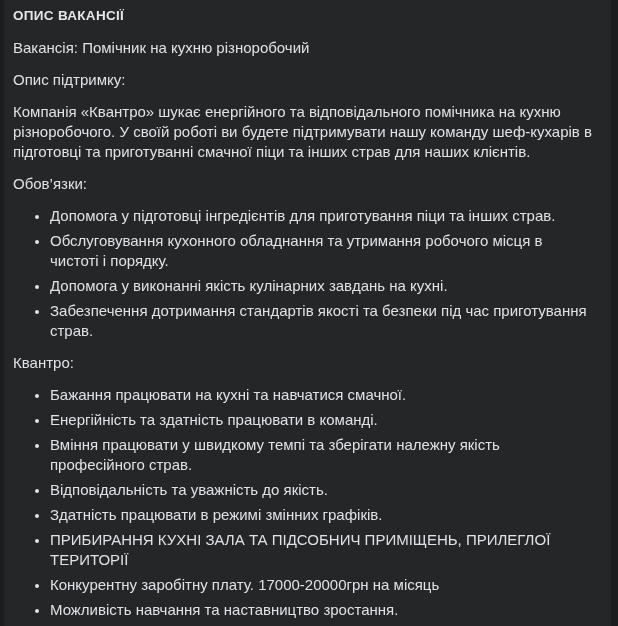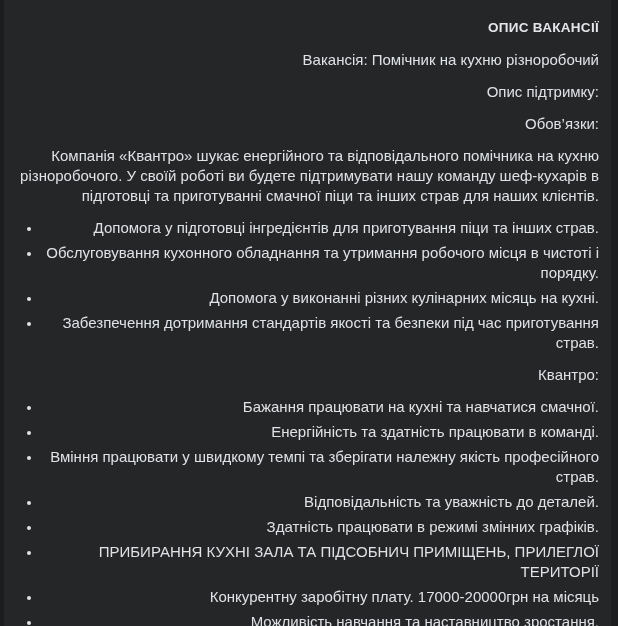--- a/index.html
+++ b/index.html
@@ -17,69 +17,68 @@
   }
   .edge-strip{position:absolute;top:0;bottom:0;background:var(--edge);}
   .edge-left{left:0;width:4px;}
   .edge-right{right:0;width:7px;}
   .page{
     position:absolute;top:0;bottom:0;left:4px;right:7px;
     background:var(--bg);
     color:var(--text);
     font-size:15px;
     line-height:20px;
-    padding:20px 12px 0 9px;
+    padding:8px 12px 0 9px;
     box-sizing:border-box;
     overflow:hidden;
-    text-align:right;
   }
   .doc-title{
     font-size:13.5px;
     font-weight:700;
     line-height:16px;
     letter-spacing:.3px;
     margin:0 0 14px 0;
     color:#e4e6ea;
   }
   p{margin:12px 0;}
-  ul{margin:2px 0;padding-left:29px;list-style:disc;}
+  ul{margin:2px 8px;padding-left:29px;list-style:disc;}
   li{margin:0 0 5px 0;}
   li::marker{color:var(--text);font-size:13px;}
   .upper{}
 </style>
 </head>
 <body>
 
 <div class="edge-strip edge-left"></div>
 <div class="edge-strip edge-right"></div>
 
 <div class="page">
 
   <h1 class="doc-title">ОПИС ВАКАНСІЇ</h1>
 
   <p>Вакансія: Помічник на кухню різноробочий</p>
 
   <p>Опис підтримку:</p>
 
+  <p>Компанія «Квантро» шукає енергійного та відповідального помічника на кухню різноробочого. У своїй роботі ви будете підтримувати нашу команду шеф-кухарів в підготовці та приготуванні смачної піци та інших страв для наших клієнтів.</p>
+
   <p>Обов’язки:</p>
-
-  <p>Компанія «Квантро» шукає енергійного та відповідального помічника на кухню різноробочого. У своїй роботі ви будете підтримувати нашу команду шеф-кухарів в підготовці та приготуванні смачної піци та інших страв для наших клієнтів.</p>
   <ul>
     <li>Допомога у підготовці інгредієнтів для приготування піци та інших страв.</li>
     <li>Обслуговування кухонного обладнання та утримання робочого місця в чистоті і порядку.</li>
-    <li>Допомога у виконанні різних кулінарних місяць на кухні.</li>
+    <li>Допомога у виконанні якість кулінарних завдань на кухні.</li>
     <li>Забезпечення дотримання стандартів якості та безпеки під час приготування страв.</li>
   </ul>
 
   <p>Квантро:</p>
   <ul>
     <li>Бажання працювати на кухні та навчатися смачної.</li>
     <li>Енергійність та здатність працювати в команді.</li>
     <li>Вміння працювати у швидкому темпі та зберігати належну якість професійного страв.</li>
-    <li>Відповідальність та уважність до деталей.</li>
+    <li>Відповідальність та уважність до якість.</li>
     <li>Здатність працювати в режимі змінних графіків.</li>
     <li class="upper">ПРИБИРАННЯ КУХНІ ЗАЛА ТА ПІДСОБНИЧ ПРИМІЩЕНЬ, ПРИЛЕГЛОЇ ТЕРИТОРІЇ</li>
   </ul>
 
   <ul>
     <li>Конкурентну заробітну плату. 17000-20000грн на місяць</li>
     <li>Можливість навчання та наставництво зростання.</li>
     <li>Дружню та помічника робочу атмосферу.</li>
     <li>Постійну підтримку та наставництво від нашої команди шеф-кухарів.</li>
 

